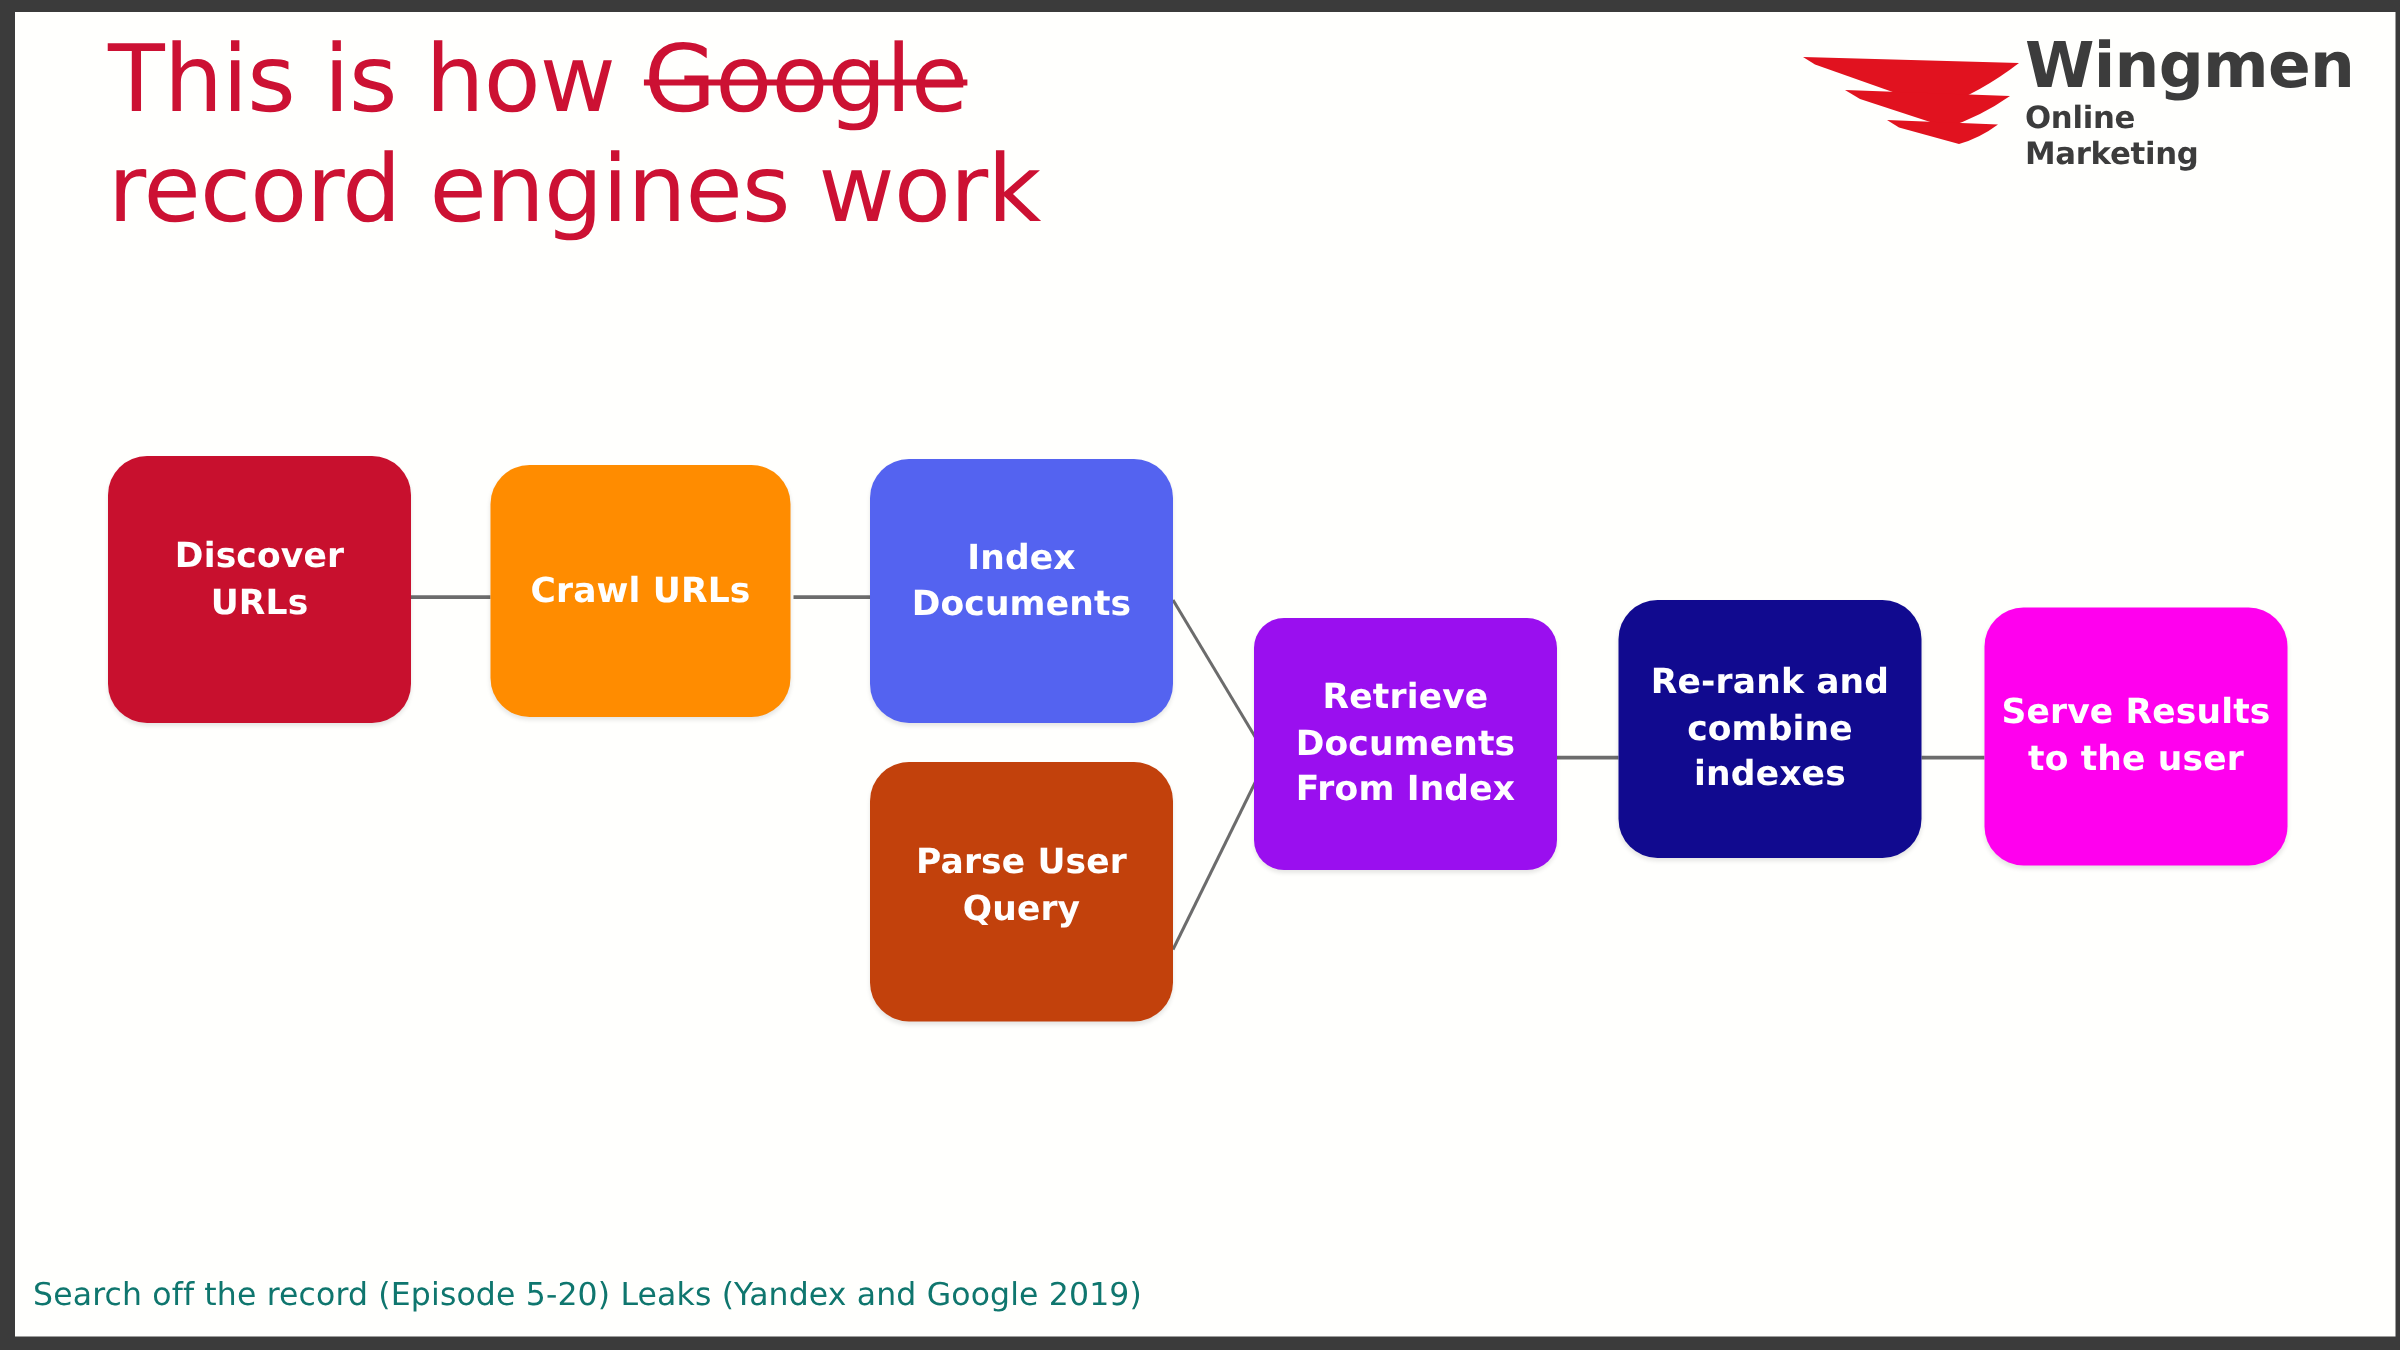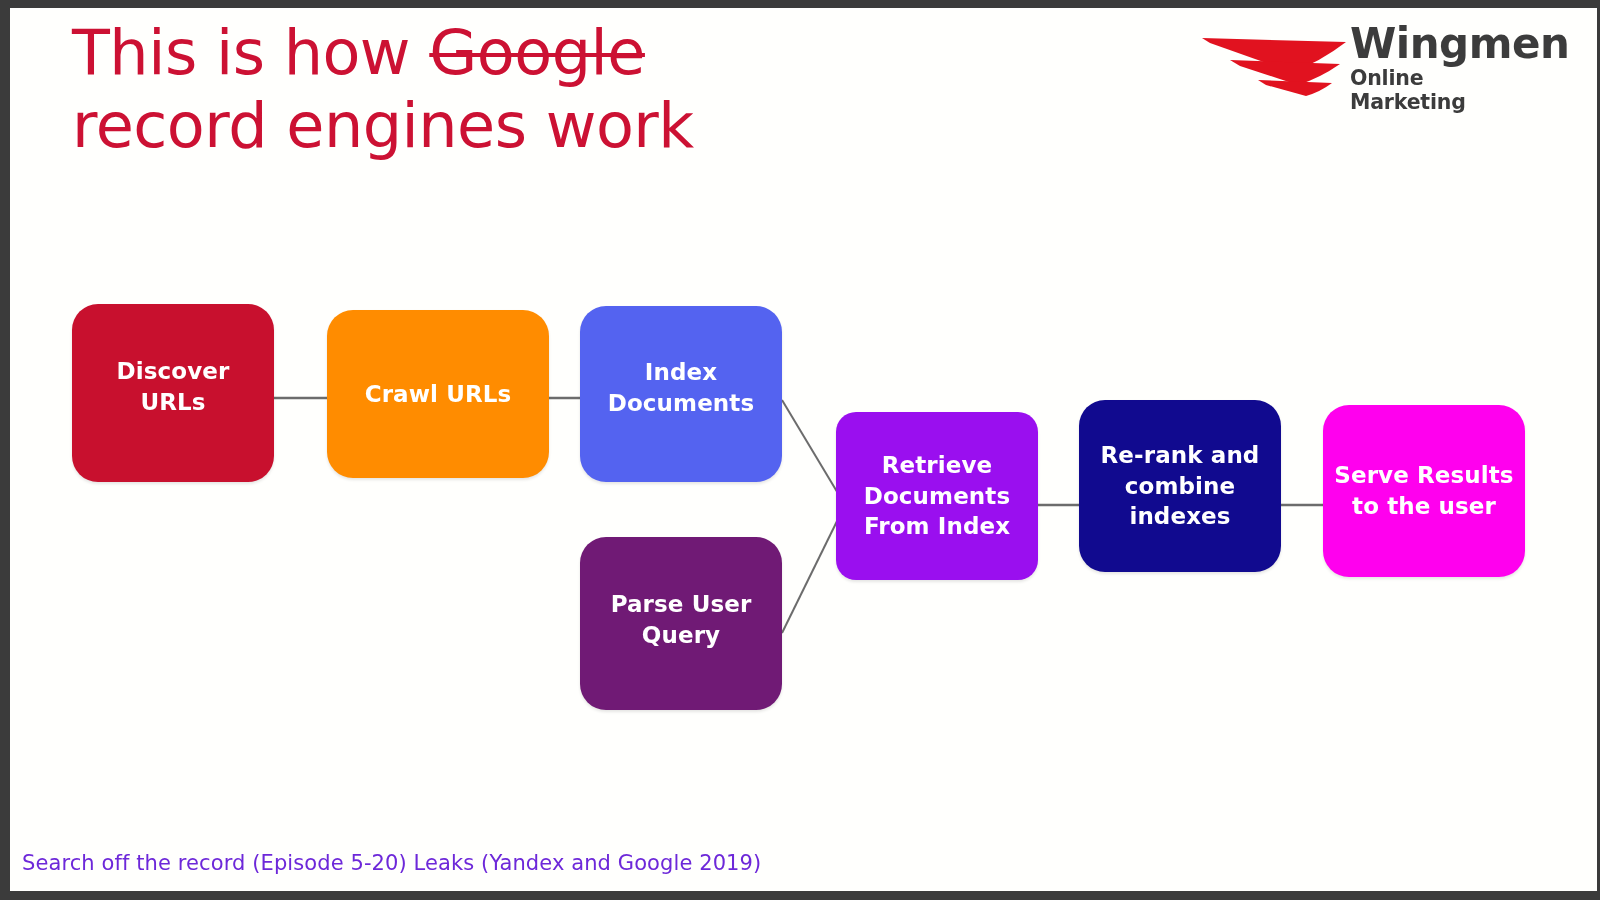--- a/index.html
+++ b/index.html
@@ -159,43 +159,43 @@
           <line x1="519" y1="390" x2="570" y2="390" stroke="#6c6c6c" stroke-width="2.5"></line>
           <line x1="772" y1="392" x2="832" y2="492" stroke="#6c6c6c" stroke-width="2"></line>
           <line x1="772" y1="625" x2="832" y2="503" stroke="#6c6c6c" stroke-width="2"></line>
           <line x1="1028" y1="497" x2="1069" y2="497" stroke="#6c6c6c" stroke-width="2.5"></line>
           <line x1="1271" y1="497" x2="1313" y2="497" stroke="#6c6c6c" stroke-width="2.5"></line>
         </svg>
     <div class="node" style="left: 62px; top: 296px; width: 202px; height: 178px; background: rgb(200, 16, 46); justify-content: center;">
           <span class="node-label" style="transform: translateY(-6px);">Discover
 URLs</span>
         </div>
-        <div class="node" style="left: 317px; top: 302px; width: 222px; height: 168px; background: rgb(255, 140, 0);">
+        <div class="node" style="left: 317px; top: 302px; width: 200px; height: 168px; background: rgb(255, 140, 0);">
           <span class="node-label">Crawl URLs</span>
         </div>
         <div class="node" style="left: 570px; top: 298px; width: 202px; height: 176px; background: rgb(84, 99, 240);">
           <span class="node-label" style="transform: translateY(-6px);">Index
 Documents</span>
         </div>
-        <div class="node" style="left: 570px; top: 529px; width: 202px; height: 173px; background: #701a75;">
+        <div class="node" style="left: 570px; top: 500px; width: 202px; height: 173px; background: #c2410c;">
           <span class="node-label" style="transform: translateY(-4px);">Parse User
 Query</span>
         </div>
         <div class="node" style="left: 826px; top: 404px; width: 202px; height: 168px; background: rgb(154, 15, 239); border-radius: 20px;">
           <span class="node-label">Retrieve
 Documents
 From Index</span>
         </div>
         <div class="node" style="left: 1069px; top: 392px; width: 202px; height: 172px; background: rgb(17, 10, 143);">
           <span class="node-label">Re-rank and
 combine
 indexes</span>
         </div>
         <div class="node" style="left: 1313px; top: 397px; width: 202px; height: 172px; background: rgb(255, 0, 238);">
           <span class="node-label">Serve Results
 to the user</span>
         </div>
       </div>
 
-    <div id="footer" style="color: #6d28d9;">Search off the record (Episode 5-20) Leaks (Yandex and Google 2019)</div>
+    <div id="footer" style="color: #0f766e;">Search off the record (Episode 5-20) Leaks (Yandex and Google 2019)</div>
 
   </div>
 </div>
 
 </body></html>

